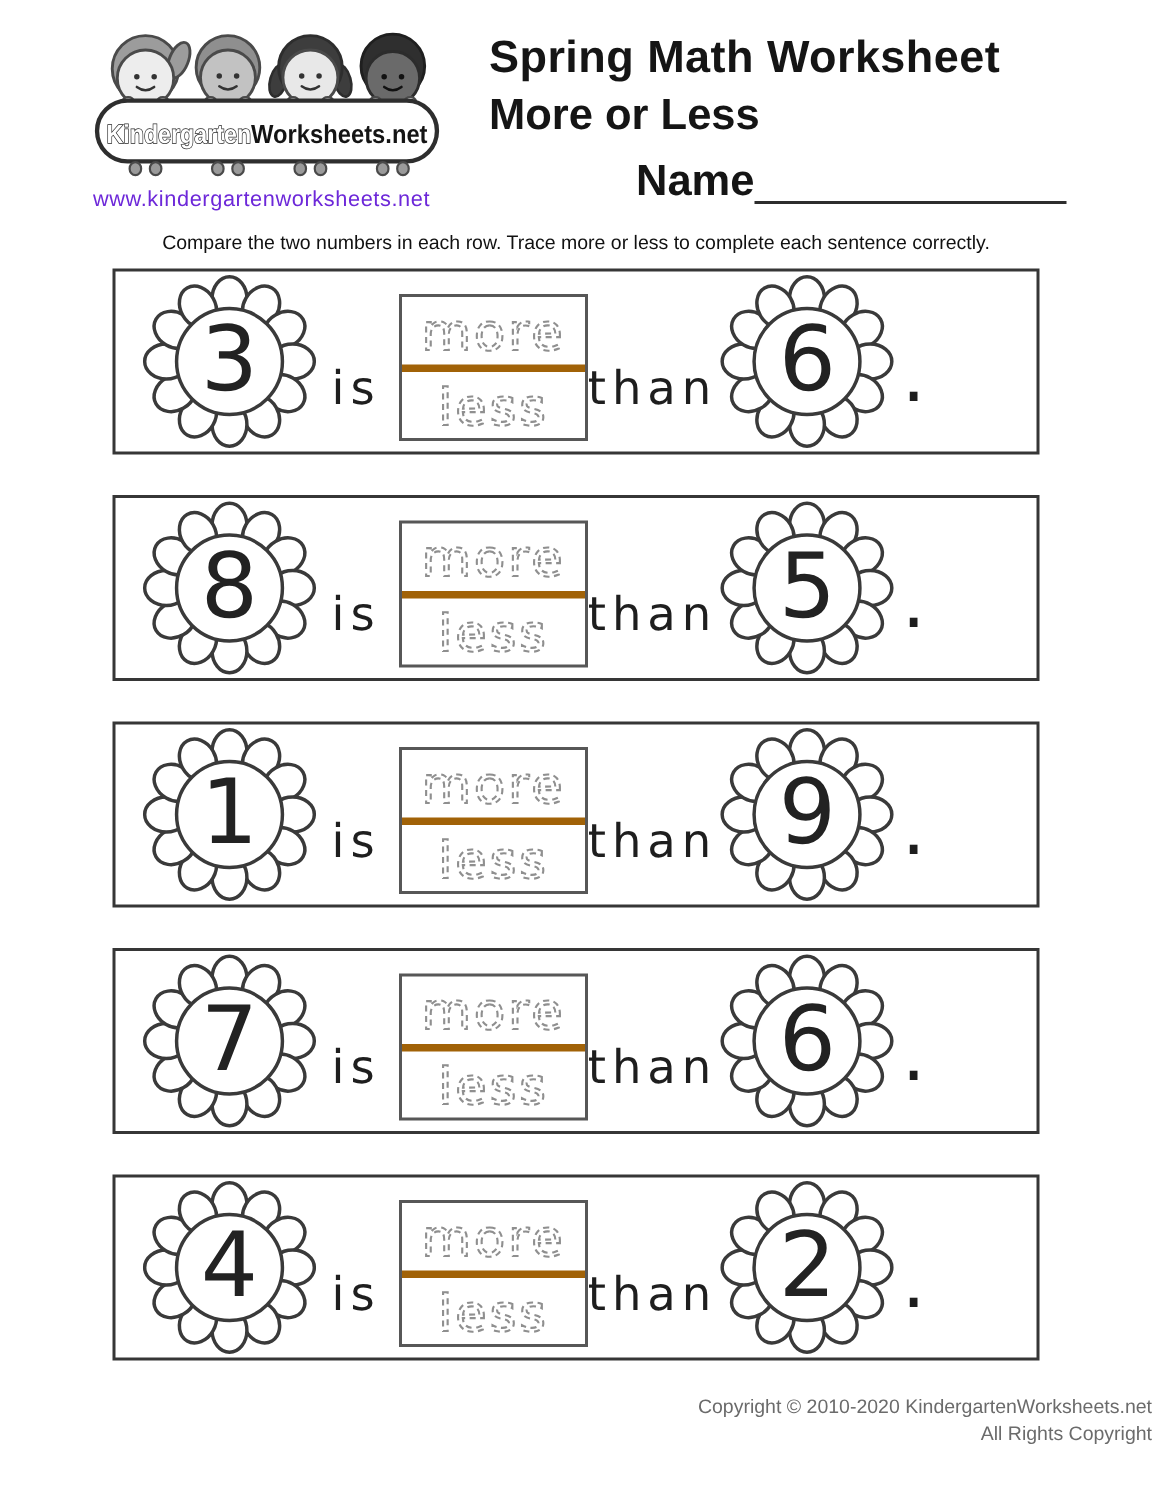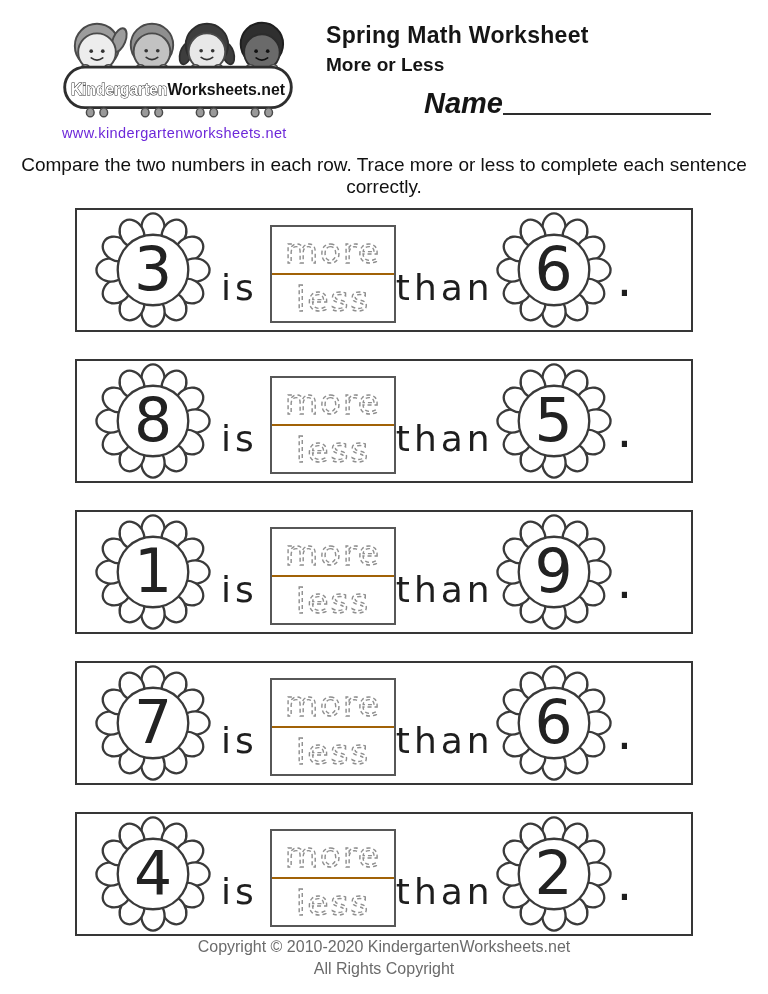--- a/index.html
+++ b/index.html
@@ -11,67 +11,67 @@
     overflow:hidden;
   }
   .page { width:768px; height:994px; position:relative; background:#fff; }
 
   
   .header { display:flex; padding:16px 36px 0 62px; }
   .logo-block { width:242px; flex:none; }
   .logo-svg { width:232px; height:108px; display:block; }
   .logo-url { font-size:14.5px; color:#6d28d9; letter-spacing:0.4px; margin-top:1px; }
   .title-block { margin-left:22px; flex:1; padding-top:6px; }
-  .ws-title { font-size:23px; font-weight:600; letter-spacing:0.3px; color:#151515; }
-  .ws-subtitle { font-size:19px; font-weight:700; margin-top:5px; color:#151515; }
-  .name-line { display:flex; align-items:flex-start; margin-top:13px; padding-left:98px;font-style:italic; }
+  .ws-title { font-size:30px; font-weight:600; letter-spacing:0.3px; color:#151515; }
+  .ws-subtitle { font-size:29px; font-weight:700; margin-top:5px; color:#151515; }
+  .name-line { display:flex; align-items:flex-end; margin-top:13px; padding-left:98px; }
   .name-label { font-size:29px; font-weight:600; color:#151515; line-height:1; }
   .name-underline { width:208px; height:26px; border-bottom:2.5px solid #2d2d2d; }
 
   
-  .instructions { text-align:center; font-size:19px; color:#111; margin-top:13px; }
+  .instructions { text-align:center; font-size:13px; color:#111; margin-top:13px; }
 
   
   .rows { width:618px; margin:10px auto 0; }
   .row {
     height:124px; border:2px solid #363636; background:#fff;
     display:flex; align-items:center; padding-left:18px;
     margin-bottom:27px; position:relative;
   }
   .row:last-child { margin-bottom:0; }
   .flower { width:116px; height:116px; position:relative; flex:none; }
   .flower svg.fl { width:116px; height:116px; display:block; }
   .flower .num {
     position:absolute; inset:0; display:flex; align-items:center; justify-content:center;
     font-family:"DejaVu Sans", sans-serif; font-size:60px; font-weight:400;
     color:#222; padding-bottom:2px;
   }
   .word {
-    font-family:"DejaVu Sans", sans-serif; font-size:36px; color:#1e1e1e;
+    font-family:"DejaVu Sans", sans-serif; font-size:31px; color:#1e1e1e;
     letter-spacing:4px; margin-top:36px; line-height:1;
   }
   .word.is { margin-left:10px; margin-right:12px; }
   .word.than { margin-right:2px; }
   .trace-box {
     width:126px; height:98px; border:2px solid #575757; background:#fff;
     display:flex; flex-direction:column; flex:none; margin-top:8px;
   }
   .trace-cell { flex:1; display:flex; align-items:center; justify-content:center; }
-  .trace-cell + .trace-cell { border-top:2px solid #a16207; }
+  .trace-cell + .trace-cell { border-top:5px solid #a16207; }
   .trace-cell svg { width:118px; height:44px; display:block; }
   .trace-cell text {
     font-family:"DejaVu Sans", sans-serif; font-size:34px; letter-spacing:2px;
   }
   .period {
     font-family:"DejaVu Sans", sans-serif; font-size:50px; line-height:1;
     align-self:flex-end; margin-bottom:26px; margin-left:5px; color:#1e1e1e;
   }
 
   
-  .footer { text-align:center; color:#6b6b6b; font-size:16px; line-height:1.4; }
+  .footer { text-align:right; margin-top:22px; color:#6b6b6b; font-size:13px; line-height:1.4; }
 
   .defs-holder { position:absolute; width:0; height:0; overflow:hidden; }
 </style>
 </head>
 <body>
 
 <svg class="defs-holder" aria-hidden="true">
   <defs>
     <symbol id="flower-shape" viewBox="0 0 120 120">
       <g fill="#ffffff" stroke="#3a3a3a" stroke-width="2.4">

